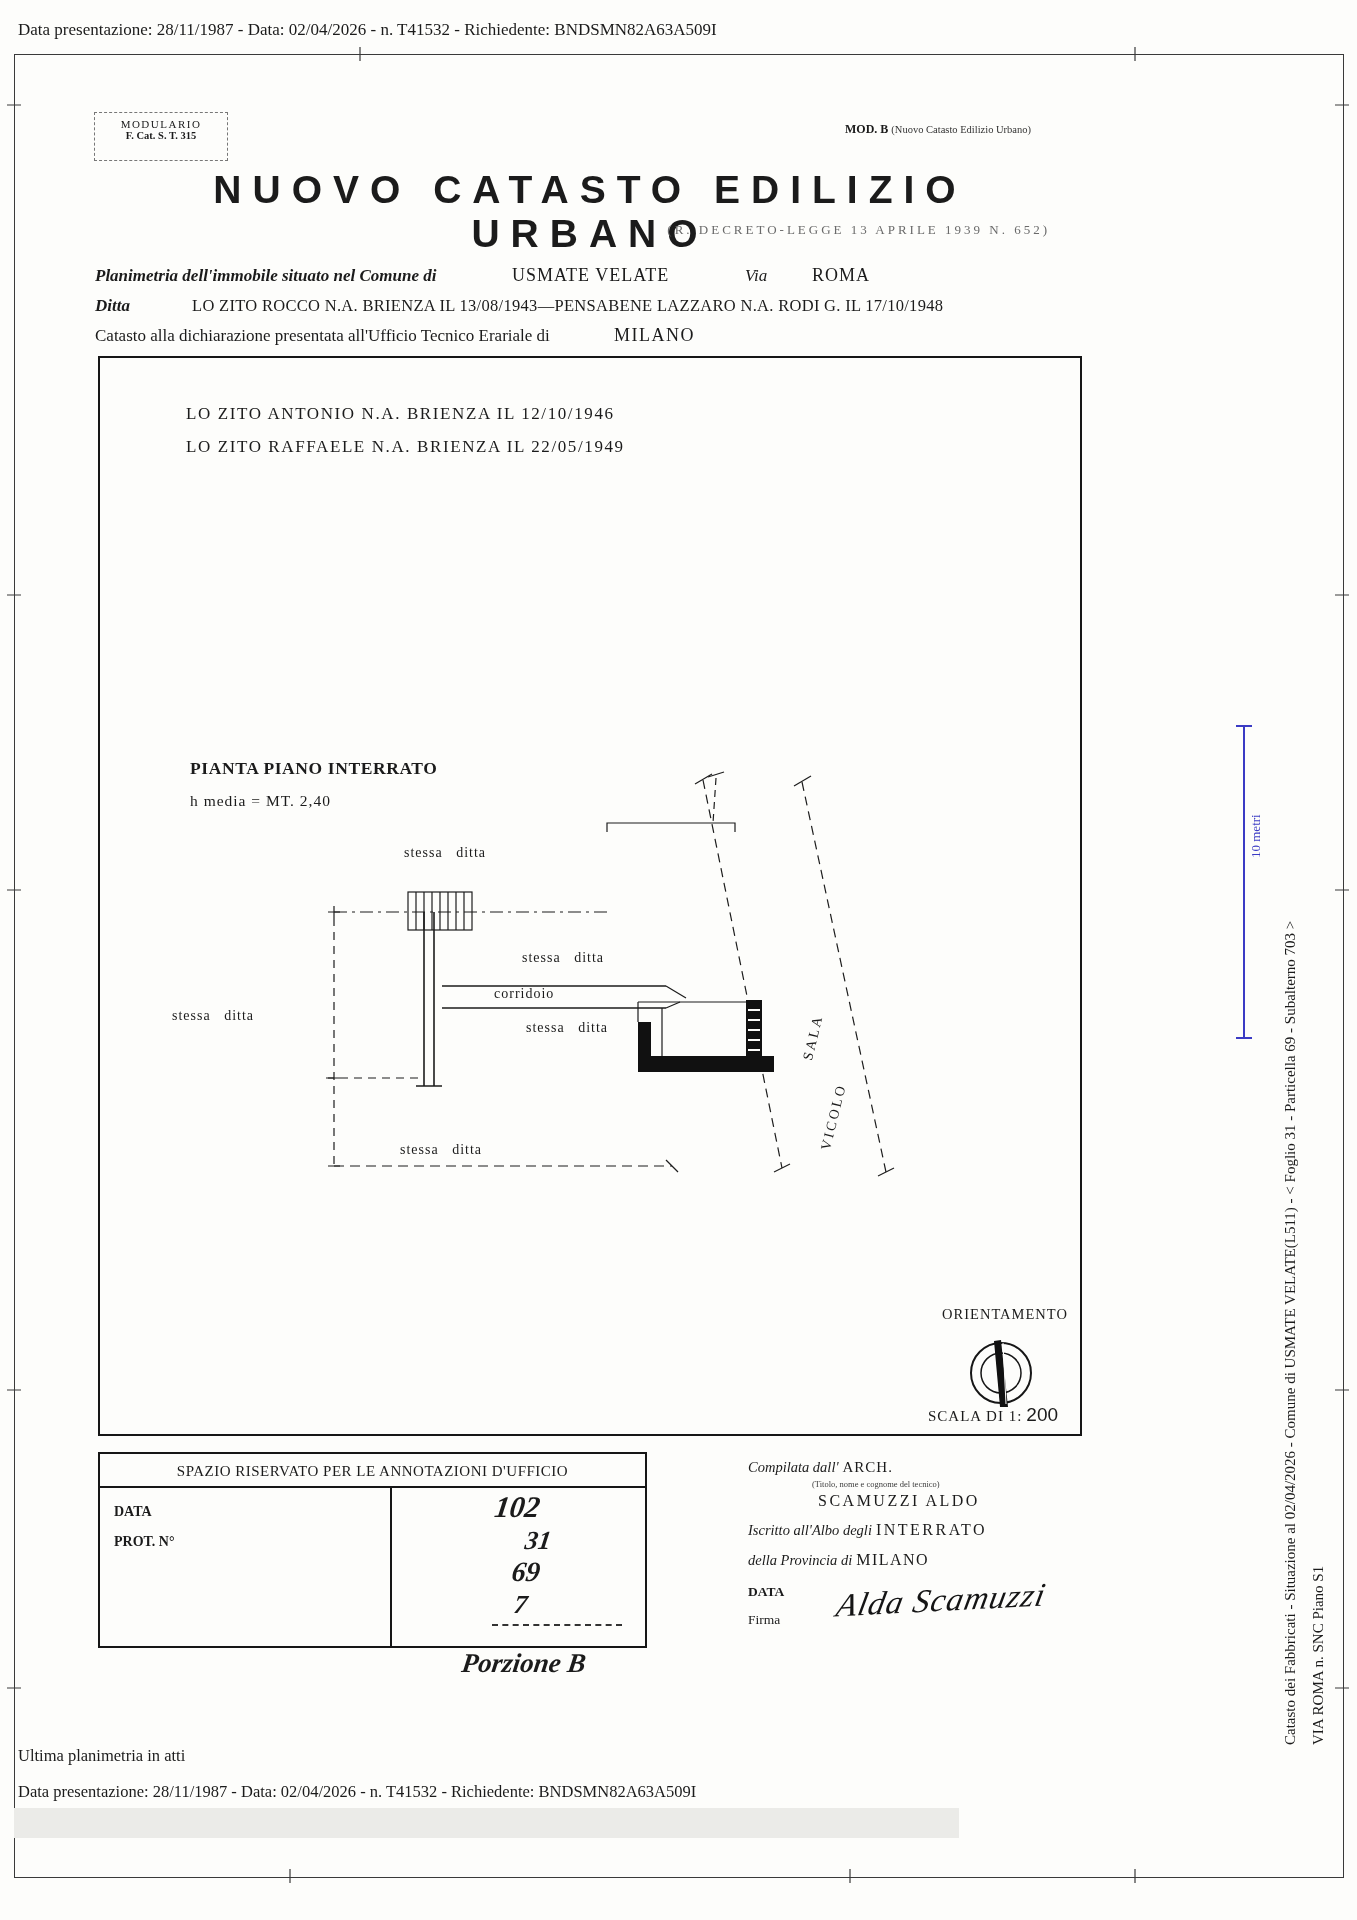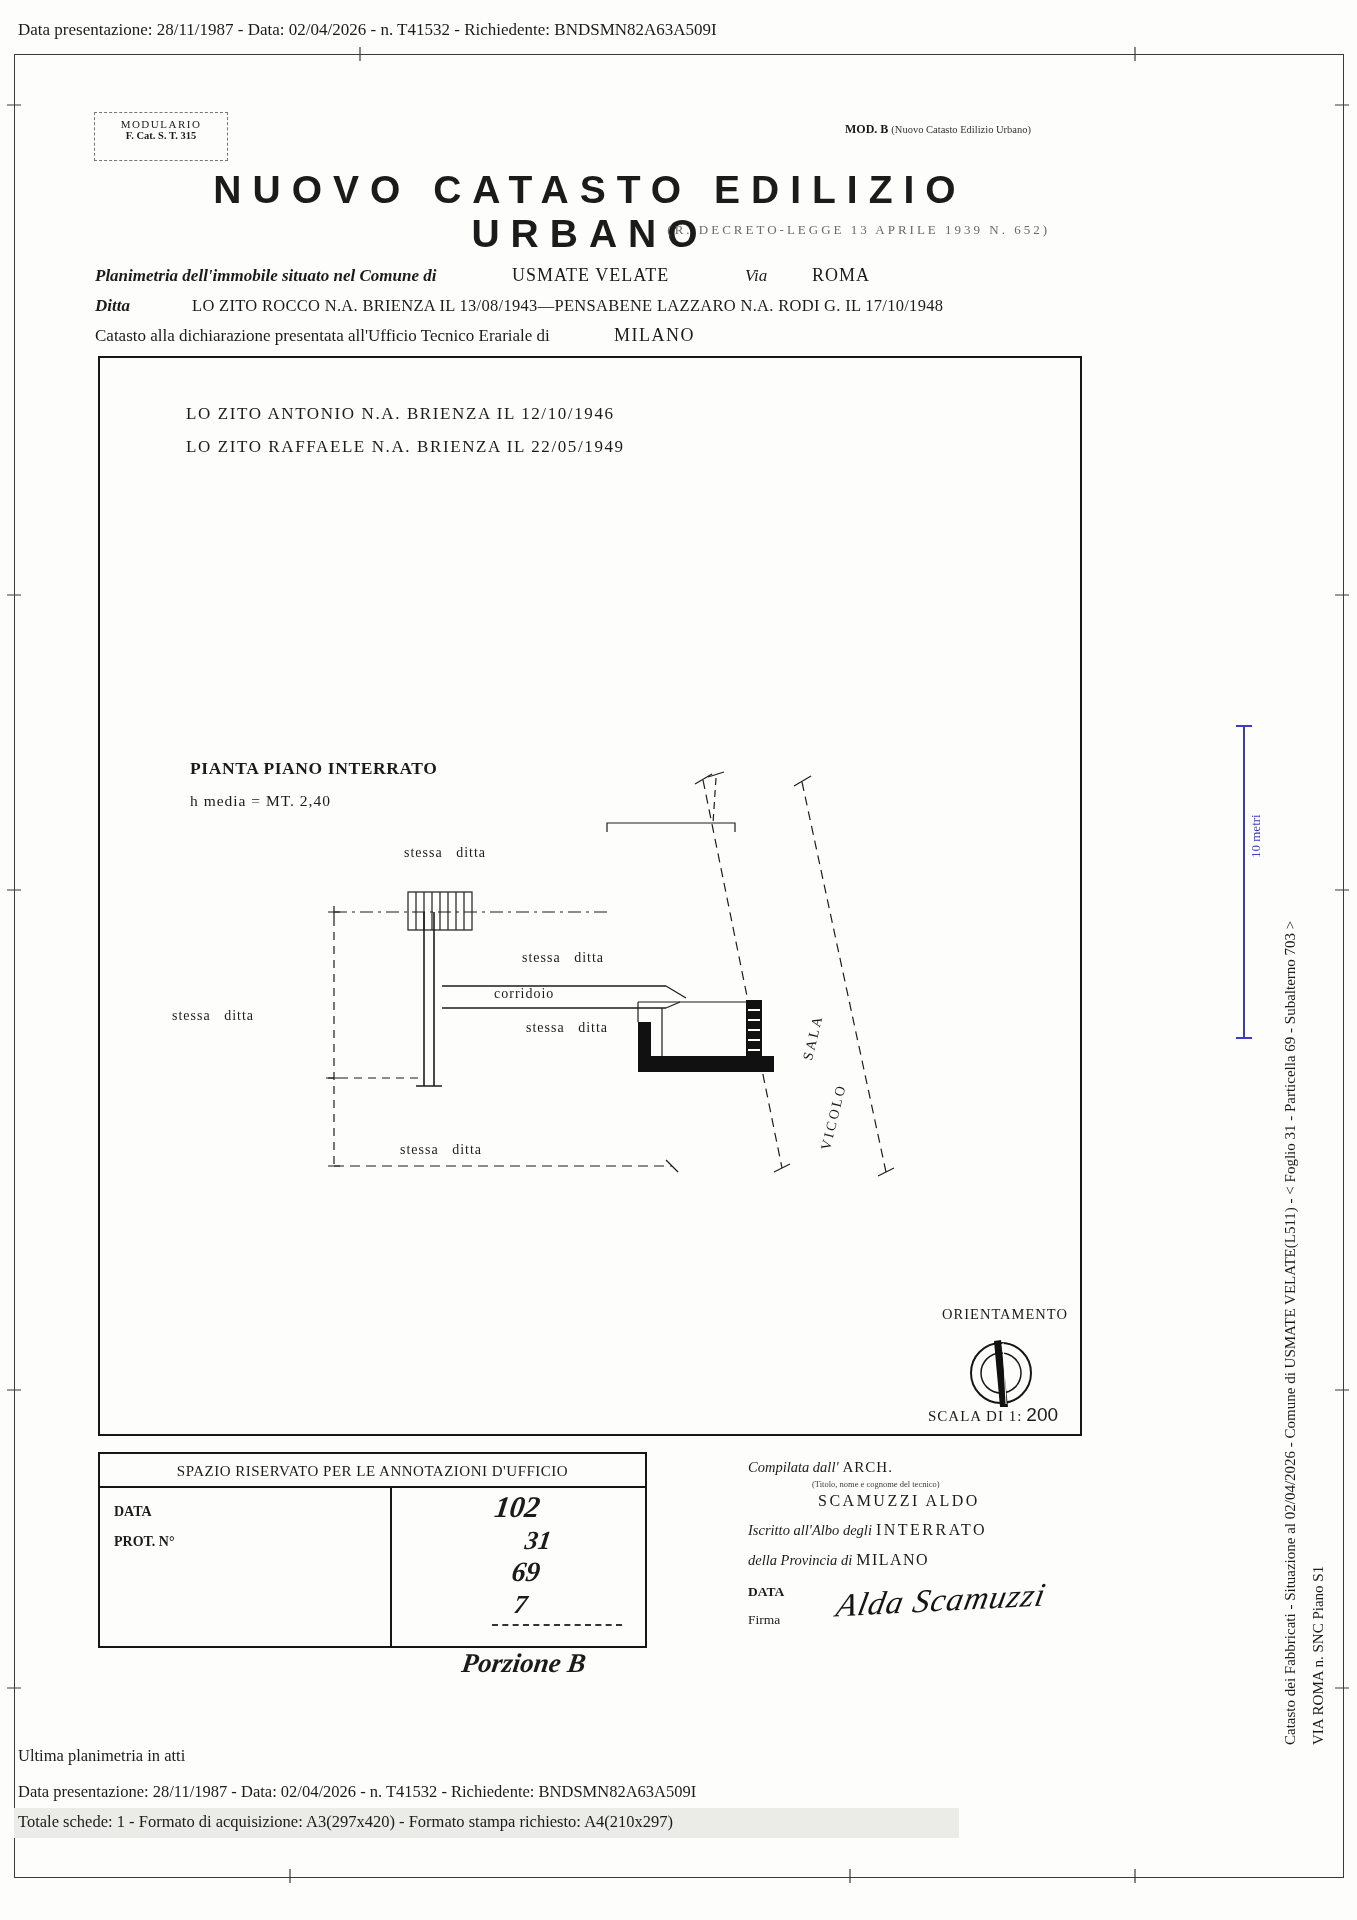--- a/index.html
+++ b/index.html
@@ -182,15 +182,14 @@
 
   <svg class="abs" style="left:1230px;top:718px;" width="30" height="330">
     <path d="M14,8 L14,320" stroke="#3b3bc4" stroke-width="2" fill="none"></path>
     <path d="M6,8H22 M6,320H22" stroke="#3b3bc4" stroke-width="2" fill="none"></path>
   </svg>
   <div class="abs vert nowrap blue" style="left:1248px;top:858px;font-size:13px;">10 metri</div>
 
   <div class="abs nowrap" style="left:18px;top:1746px;font-size:16.5px;">Ultima planimetria in atti</div>
   <div class="abs nowrap" style="left:18px;top:1782px;font-size:16.5px;">Data presentazione: 28/11/1987 - Data: 02/04/2026 - n. T41532 - Richiedente: BNDSMN82A63A509I</div>
   <div class="abs hl" style="left:14px;top:1808px;width:945px;height:30px;"></div>
-  <div class="abs nowrap" style="left:18px;top:1812px;font-size:16.5px;">Totale schede: 1 - Formato di acquisizione: A3(297x420) - Formato stampa richiesto: A4(210x297)</div>
 
 </div>
 
 </body></html>

